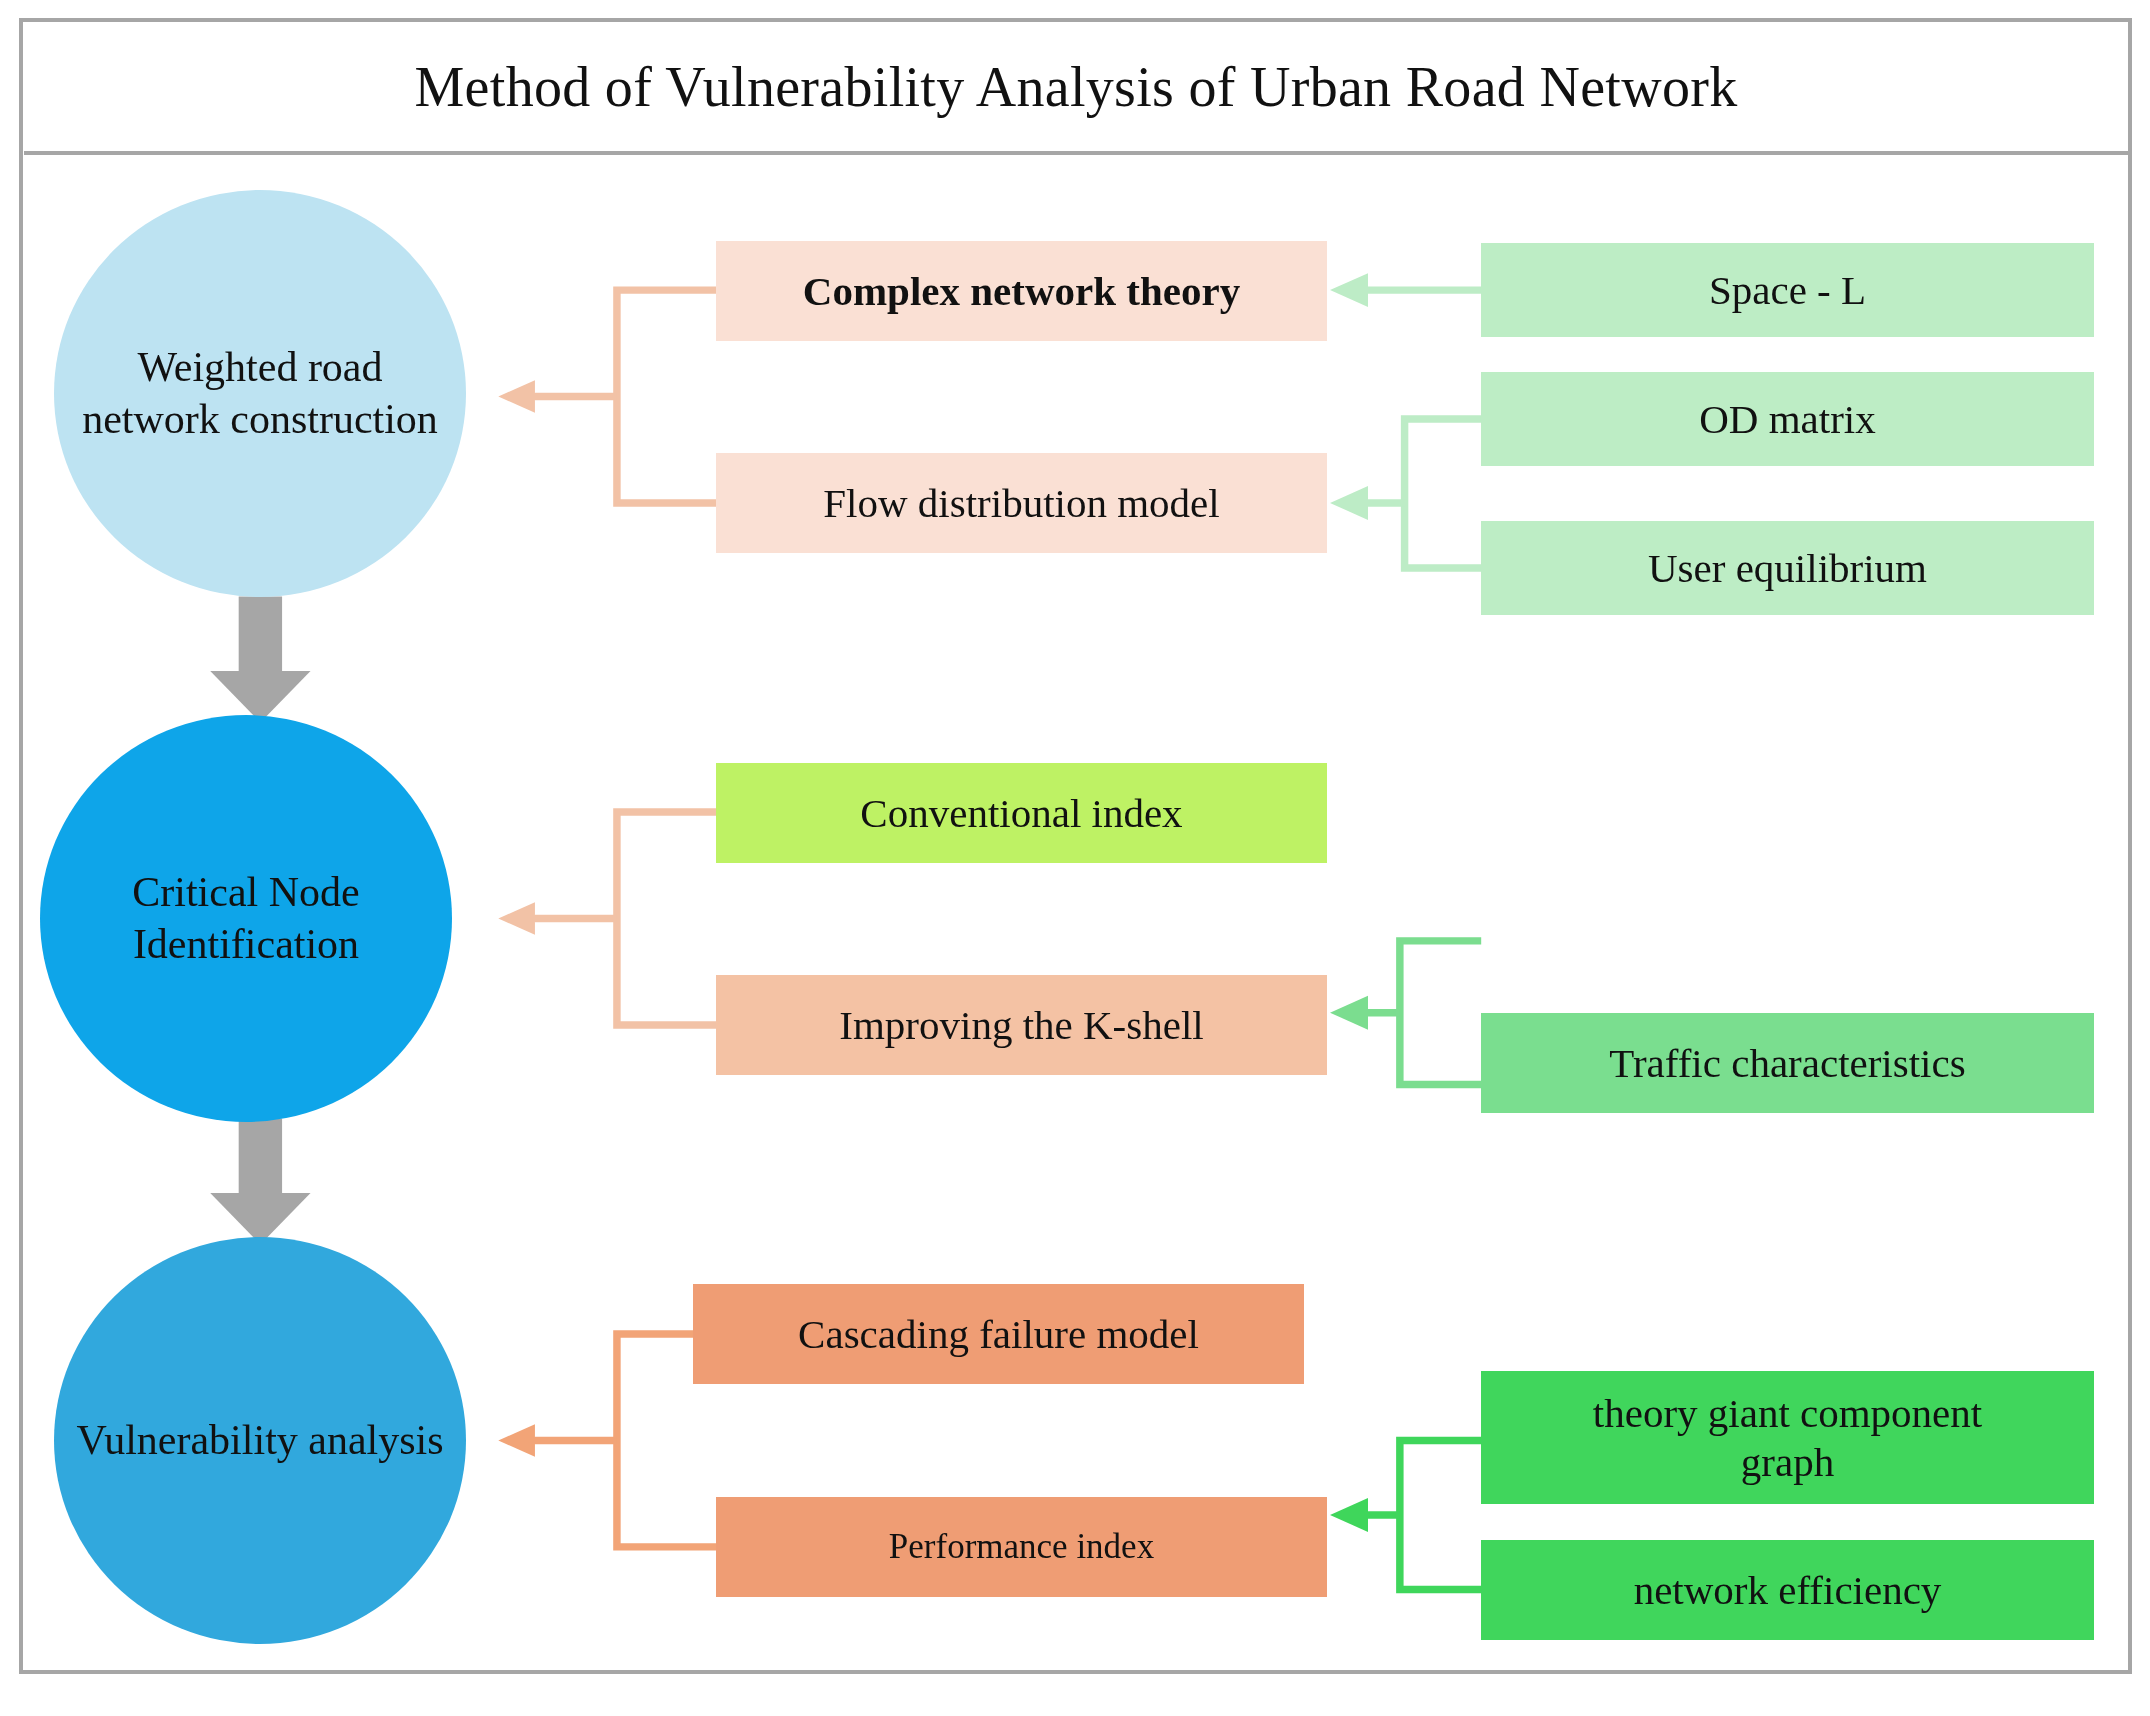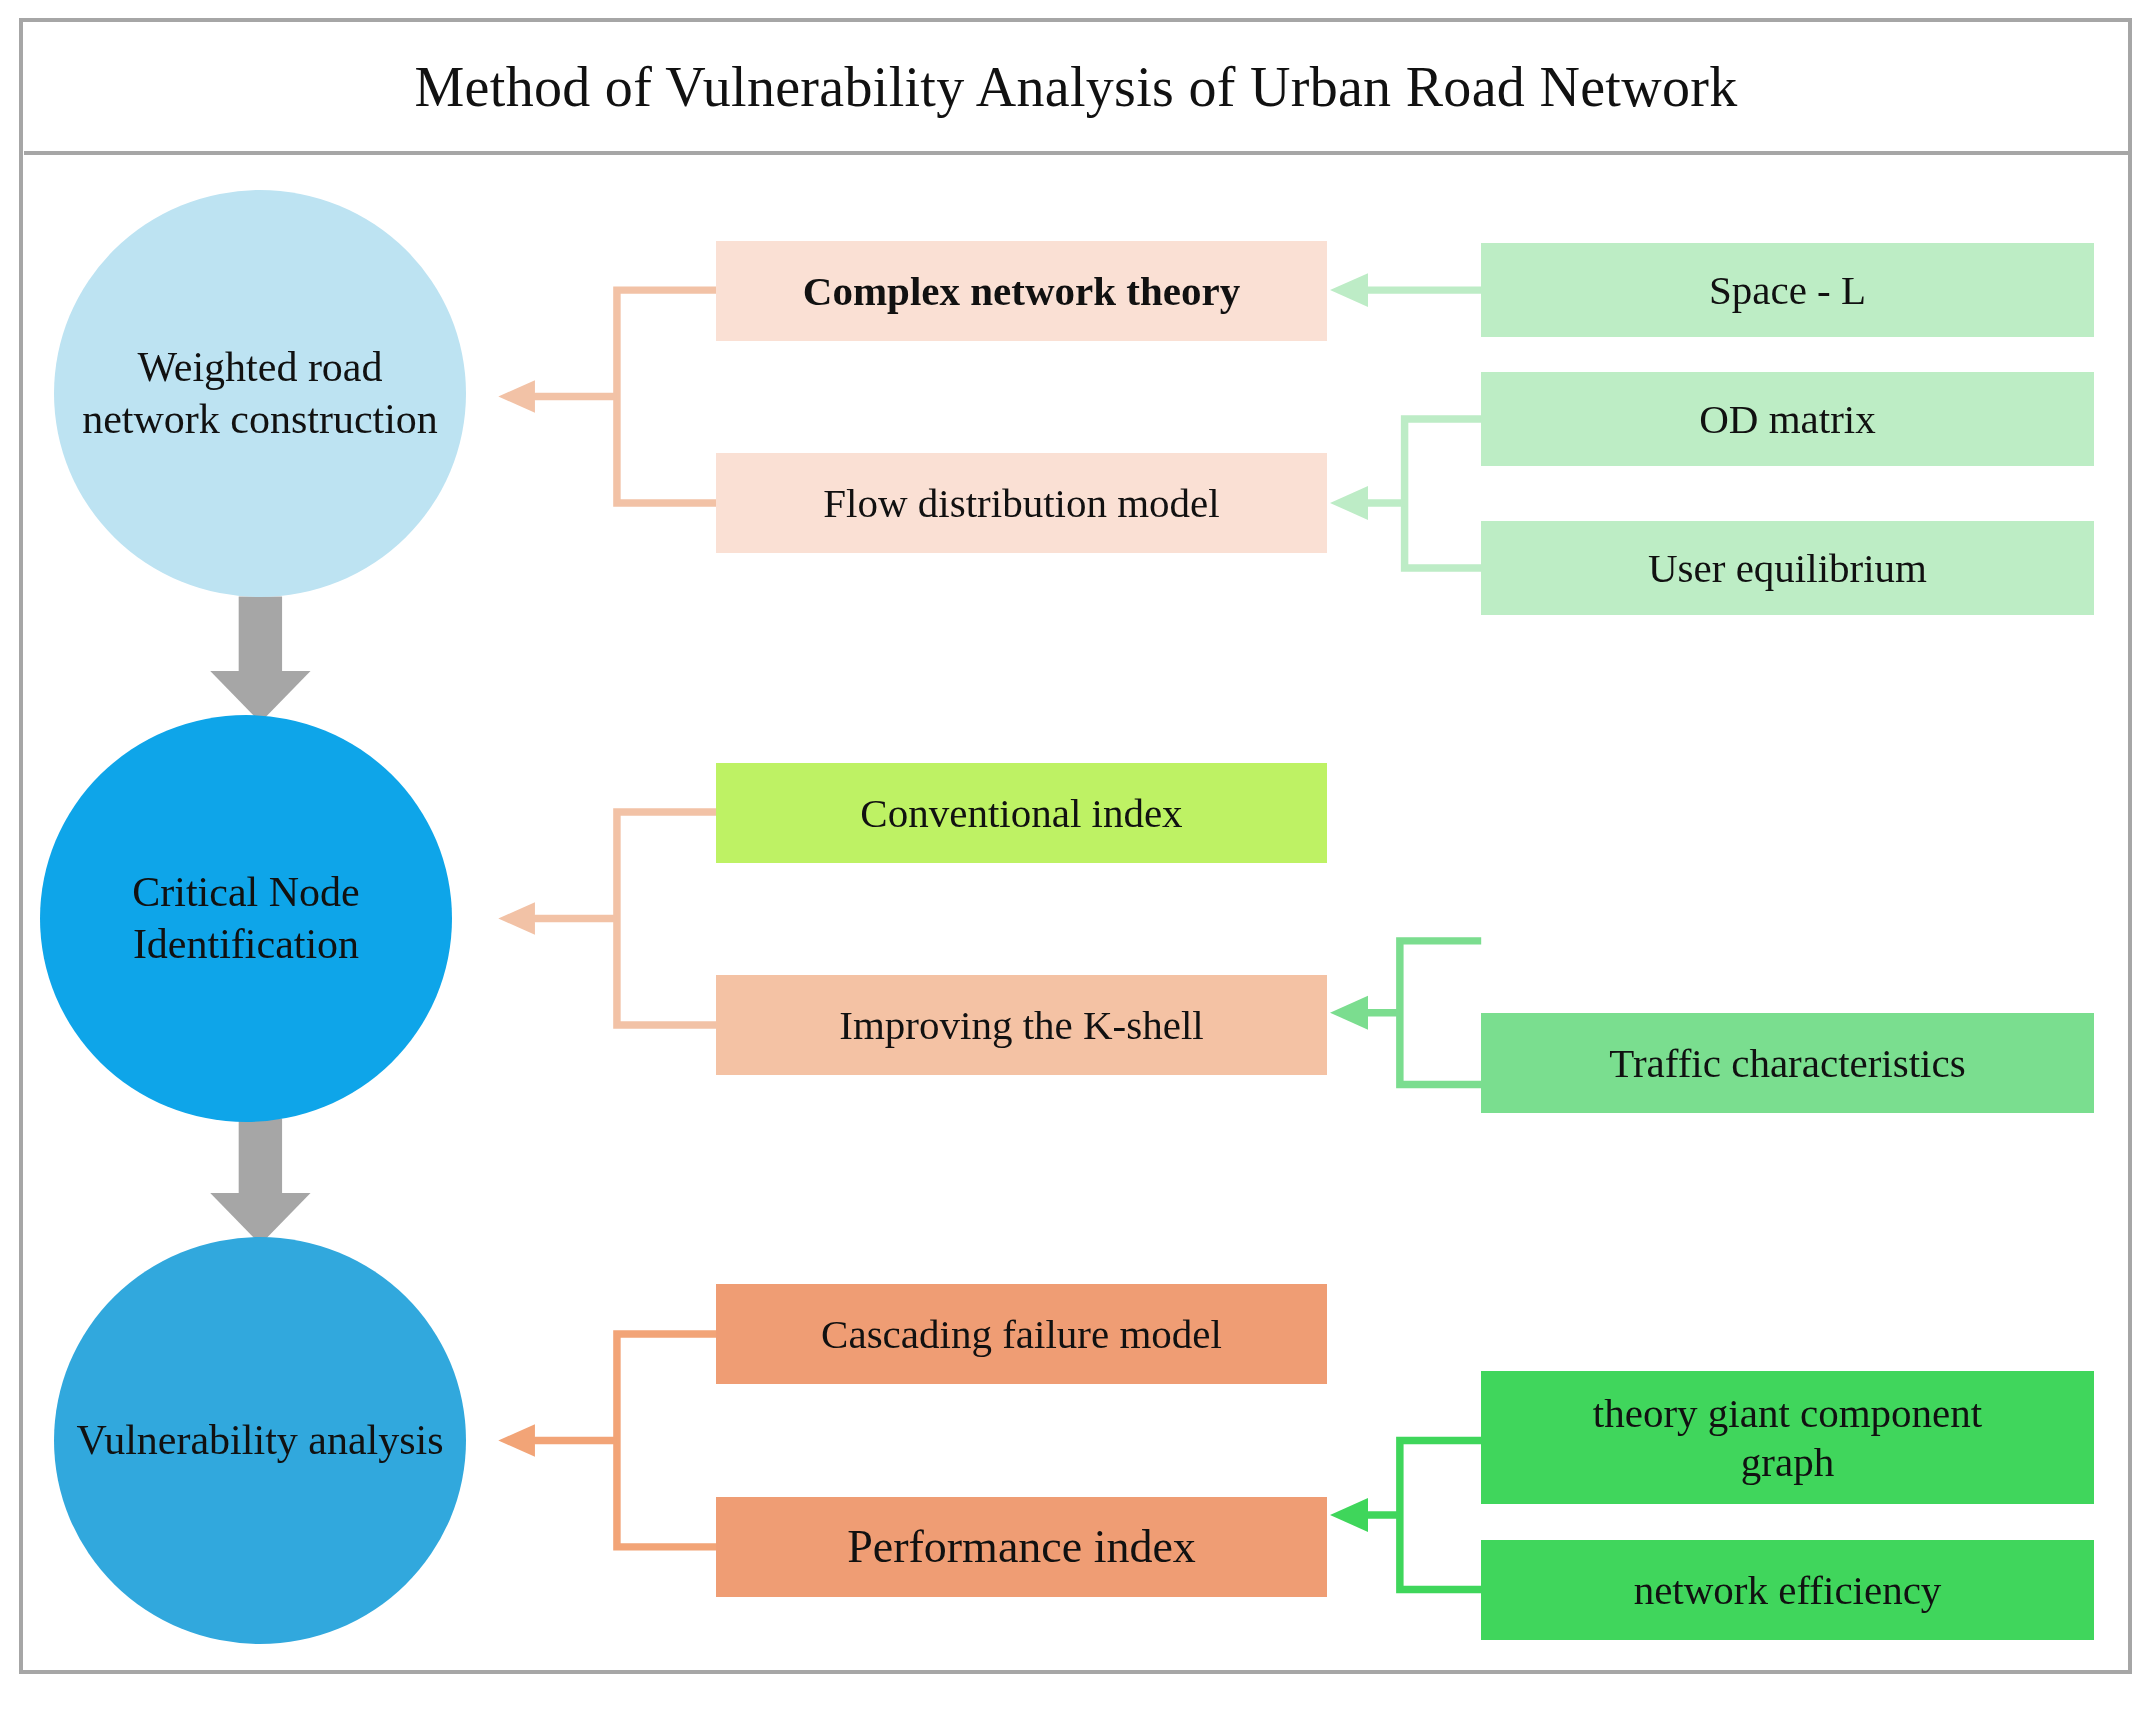--- a/index.html
+++ b/index.html
@@ -177,24 +177,24 @@
   </div>
 
   <div class="nodebox" style="left:1481px; top:1013px; width:613px; height:100px; background:#7ade8f; font-size:41px;">
     <span class="blabel">Traffic characteristics</span>
   </div>
 
   <div class="circle" style="left:54px; top:1237px; width:412px; height:407px; background:#31a8dd; font-size:42px;">
     <span class="clabel">Vulnerability analysis</span>
   </div>
 
-  <div class="nodebox" style="left:716px; top:1284px; width:611px; height:100px; background:#ef9d74; font-size:41px;">
+  <div class="nodebox" style="left:693px; top:1284px; width:611px; height:100px; background:#ef9d74; font-size:41px;">
     <span class="blabel">Cascading failure model</span>
   </div>
-  <div class="nodebox" style="left:716px; top:1497px; width:611px; height:100px; background:#ef9d74; font-size:46px;">
+  <div class="nodebox" style="left:716px; top:1497px; width:611px; height:100px; background:#ef9d74; font-size:35px;">
     <span class="blabel">Performance index</span>
   </div>
 
   <div class="nodebox" style="left:1481px; top:1371px; width:613px; height:133px; background:#40d65c; font-size:41px;">
     <span class="blabel" style="max-width:420px;">theory giant component graph</span>
   </div>
   <div class="nodebox" style="left:1481px; top:1540px; width:613px; height:100px; background:#40d65c; font-size:41px;">
     <span class="blabel">network efficiency</span>
   </div>
 

